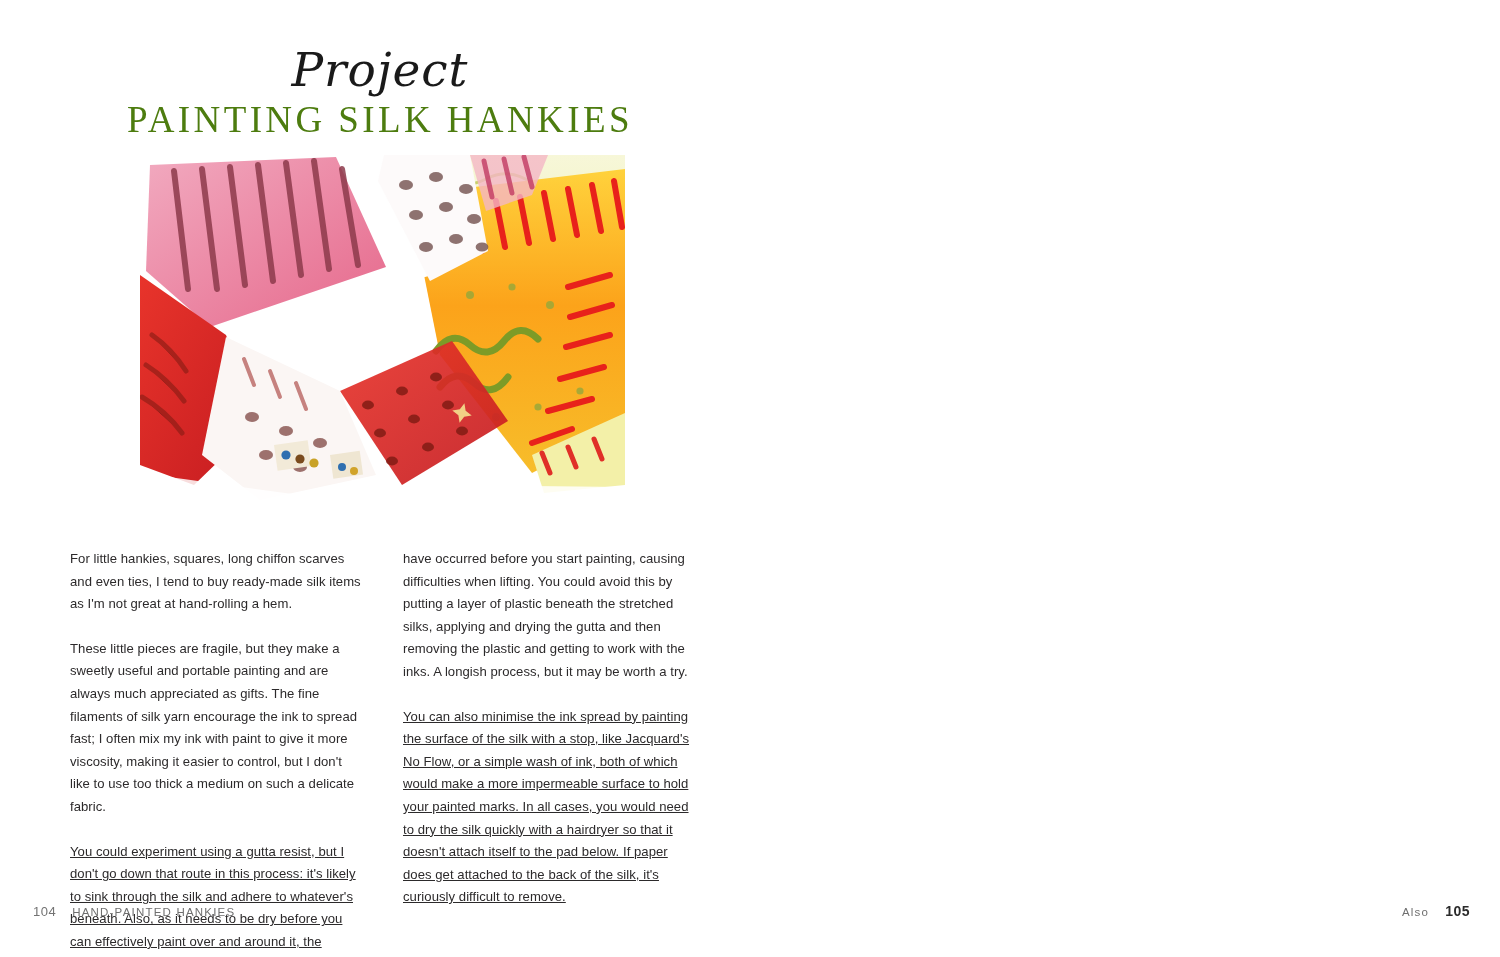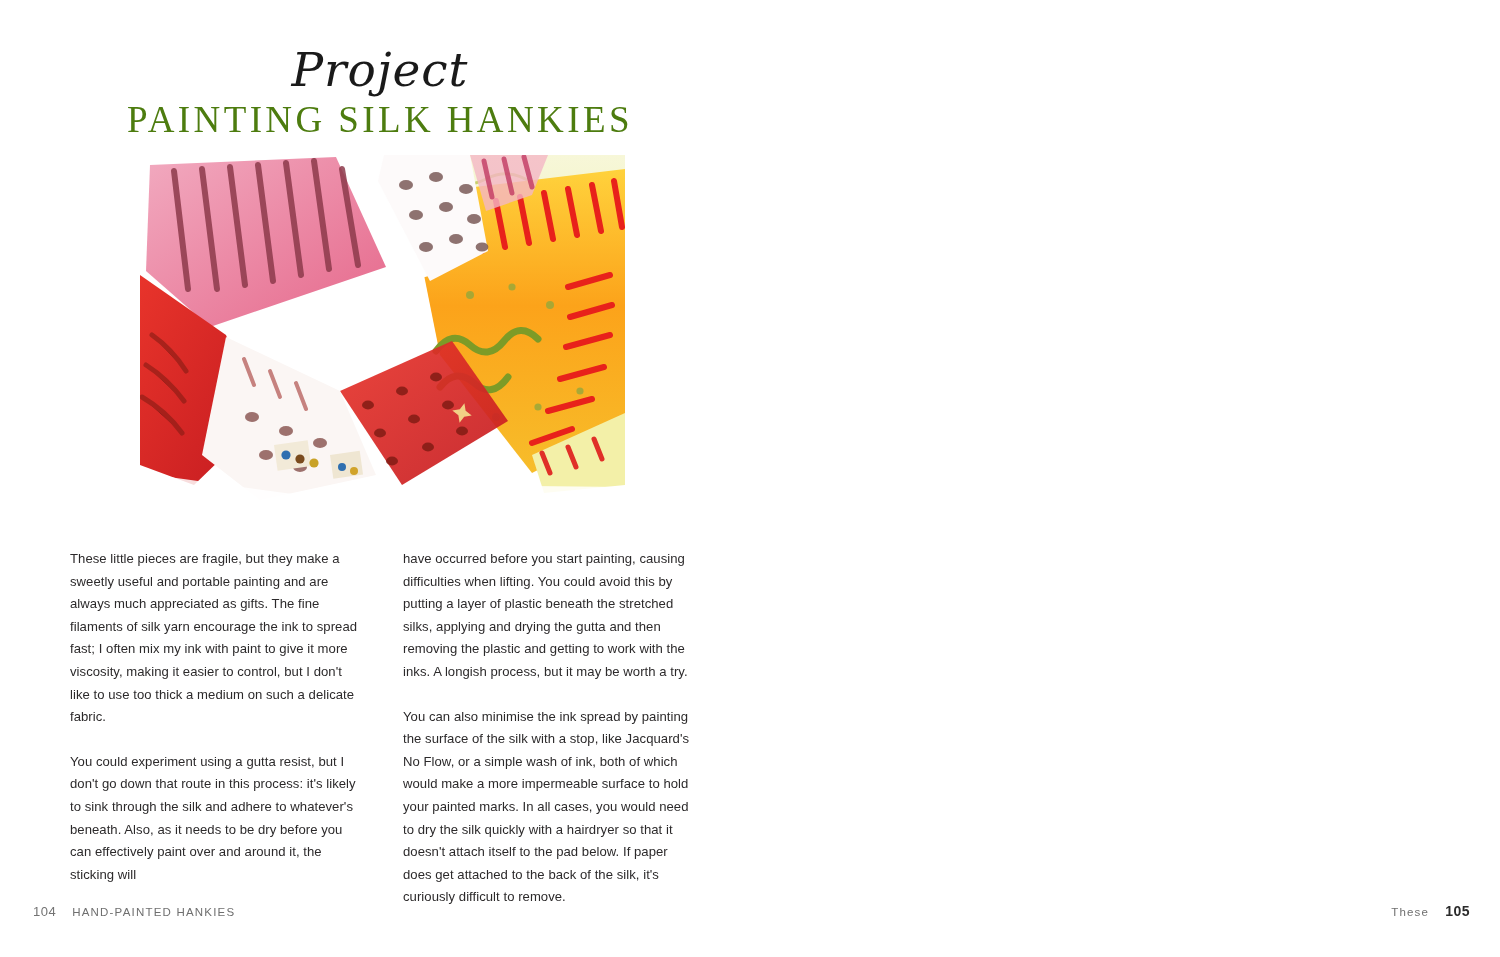--- a/index.html
+++ b/index.html
@@ -13,21 +13,21 @@
   
   .title-block{position:absolute;left:60px;top:46px;width:630px;text-align:center;}
   .title-script{font-family:"DejaVu Serif",serif;font-style:italic;font-size:47px;line-height:1;letter-spacing:1px;color:#1a1a1a;font-weight:400;}
   .title-caps{font-family:"Liberation Serif",serif;font-size:37px;letter-spacing:3.4px;color:#4d7c0f;margin-top:5px;font-weight:400;}
 
   .hero{position:absolute;left:135px;top:155px;width:485px;height:345px;overflow:hidden;background:#fdfdfd;}
 
   .cols{position:absolute;left:65px;top:548px;width:625px;display:flex;gap:42px;}
   .col{width:291px;}
   .col p{margin:0 0 22px 0;font-size:13.1px;line-height:22.6px;color:#2c2a2b;letter-spacing:.05px;}
-  .col p:last-child{margin-bottom:0;}
+  .col p:last-child{margin-bottom:0;text-decoration:underline;}
 
   .footer{position:absolute;bottom:38px;font-size:11.5px;letter-spacing:1.2px;color:#6f6f6f;}
   .footer-left{left:28px;}
   .footer-left .num{font-weight:normal;color:#737373;letter-spacing:.5px;margin-right:16px;font-size:13px;}
   .footer-right{right:30px;text-align:right;}
   .footer-right .num{font-weight:bold;color:#2b2b2b;letter-spacing:.5px;margin-left:16px;font-size:14px;}
 </style>
 </head>
 <body>
 
@@ -204,35 +204,36 @@
             <path d="M0 -10 L3 -3 L10 0 L3 3 L0 10 L-3 3 L-10 0 L-3 -3 Z"></path>
           </g>
 
           <path d="M0 318 L160 340 L300 330 L485 332 L485 345 L0 345 Z" fill="#ffffff" opacity=".85"></path>
         </g>
       </svg>
     </div>
 
     <div class="cols">
       <div class="col">
+        <p>For little hankies, squares, long chiffon scarves and even ties, I tend to buy ready-made silk items as I'm not great at hand-rolling a hem.</p>
         <p>These little pieces are fragile, but they make a sweetly useful and portable painting and are always much appreciated as gifts. The fine filaments of silk yarn encourage the ink to spread fast; I often mix my ink with paint to give it more viscosity, making it easier to control, but I don't like to use too thick a medium on such a delicate fabric.</p>
         <p>You could experiment using a gutta resist, but I don't go down that route in this process: it's likely to sink through the silk and adhere to whatever's beneath. Also, as it needs to be dry before you can effectively paint over and around it, the sticking will</p>
       </div>
       <div class="col">
         <p>have occurred before you start painting, causing difficulties when lifting. You could avoid this by putting a layer of plastic beneath the stretched silks, applying and drying the gutta and then removing the plastic and getting to work with the inks. A longish process, but it may be worth a try.</p>
         <p>You can also minimise the ink spread by painting the surface of the silk with a stop, like Jacquard's No Flow, or a simple wash of ink, both of which would make a more impermeable surface to hold your painted marks. In all cases, you would need to dry the silk quickly with a hairdryer so that it doesn't attach itself to the pad below. If paper does get attached to the back of the silk, it's curiously difficult to remove.</p>
       </div>
     </div>
 
     <div class="footer footer-left">
       <span class="num">104</span><span>HAND-PAINTED HANKIES</span>
     </div>
   </div>
 
   <div class="gutter"></div>
 
   <div class="page page-right">
 
     <div class="footer footer-right">
-      <span>These</span><span class="num">105</span>
+      <span>Also</span><span class="num">105</span>
     </div>
   </div>
 </div>
 
 </body></html>

